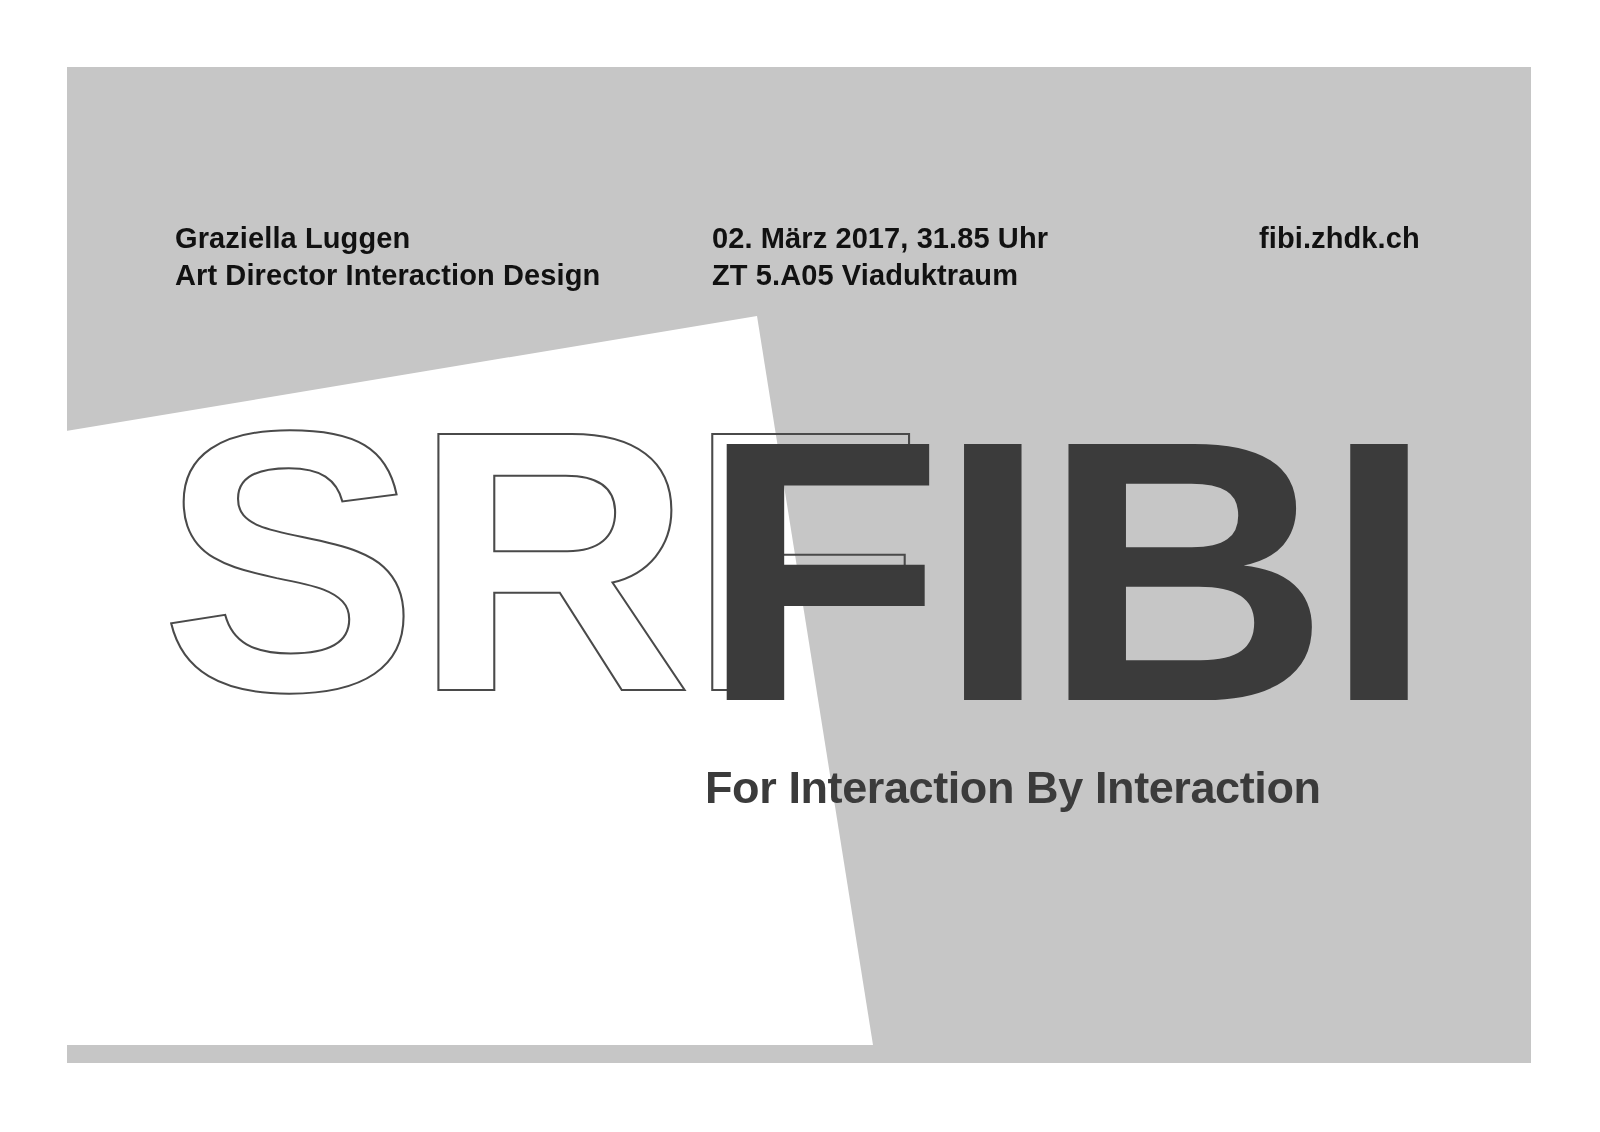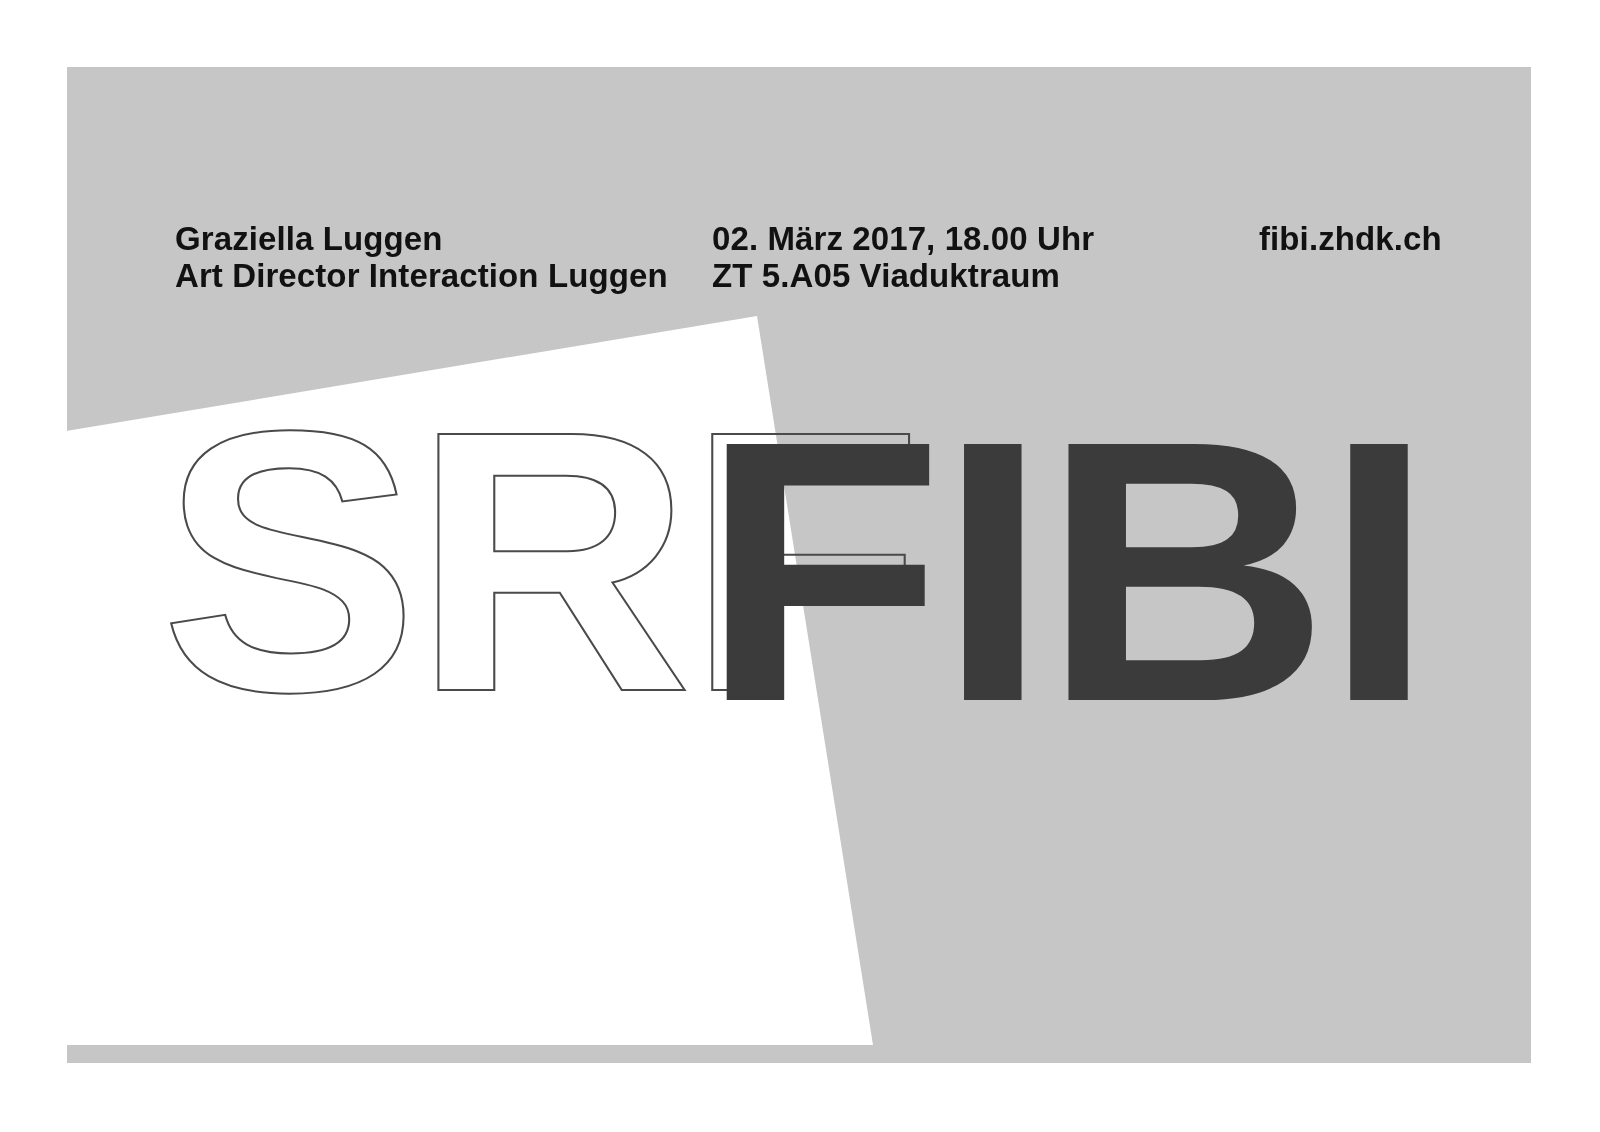--- a/index.html
+++ b/index.html
@@ -32,21 +32,21 @@
     height: 1132px;
     display: block;
   }
 
   
   .meta-block {
     position: absolute;
     color: #111111;
     font-family: "Liberation Sans", sans-serif;
     font-weight: bold;
-    font-size: 33px;
+    font-size: 29px;
     line-height: 37px;
     letter-spacing: 0.1px;
     white-space: nowrap;
   }
   .meta-speaker { left: 175px;  top: 220px; }
   .meta-when    { left: 712px;  top: 220px; }
   .meta-url     { left: 1259px; top: 220px; text-align: center; }
 
   .meta-line { display: block; }
 
@@ -103,26 +103,27 @@
 
   <svg class="wordmark-svg" viewBox="0 0 1600 1132" aria-hidden="true">
 
     <text class="bigtype glyph-outline" x="160" y="690" textLength="757" lengthAdjust="spacingAndGlyphs">SRF</text>
 
     <text class="bigtype glyph-fill" x="700" y="700" textLength="728" lengthAdjust="spacingAndGlyphs">FIBI</text>
   </svg>
 
   <div class="meta-block meta-speaker">
     <span class="meta-line">Graziella Luggen</span>
-    <span class="meta-line">Art Director Interaction Luggen</span>
+    <span class="meta-line">Art Director Interaction Design</span>
   </div>
 
   <div class="meta-block meta-when">
-    <span class="meta-line">02. März 2017, 18.00 Uhr</span>
+    <span class="meta-line">02. März 2017, 31.85 Uhr</span>
     <span class="meta-line">ZT 5.A05 Viaduktraum</span>
   </div>
 
   <div class="meta-block meta-url">
     <span class="meta-line">fibi.zhdk.ch</span>
   </div>
 
+  <div class="tagline">For Interaction By Interaction</div>
 
 </div>
 
 </body></html>

